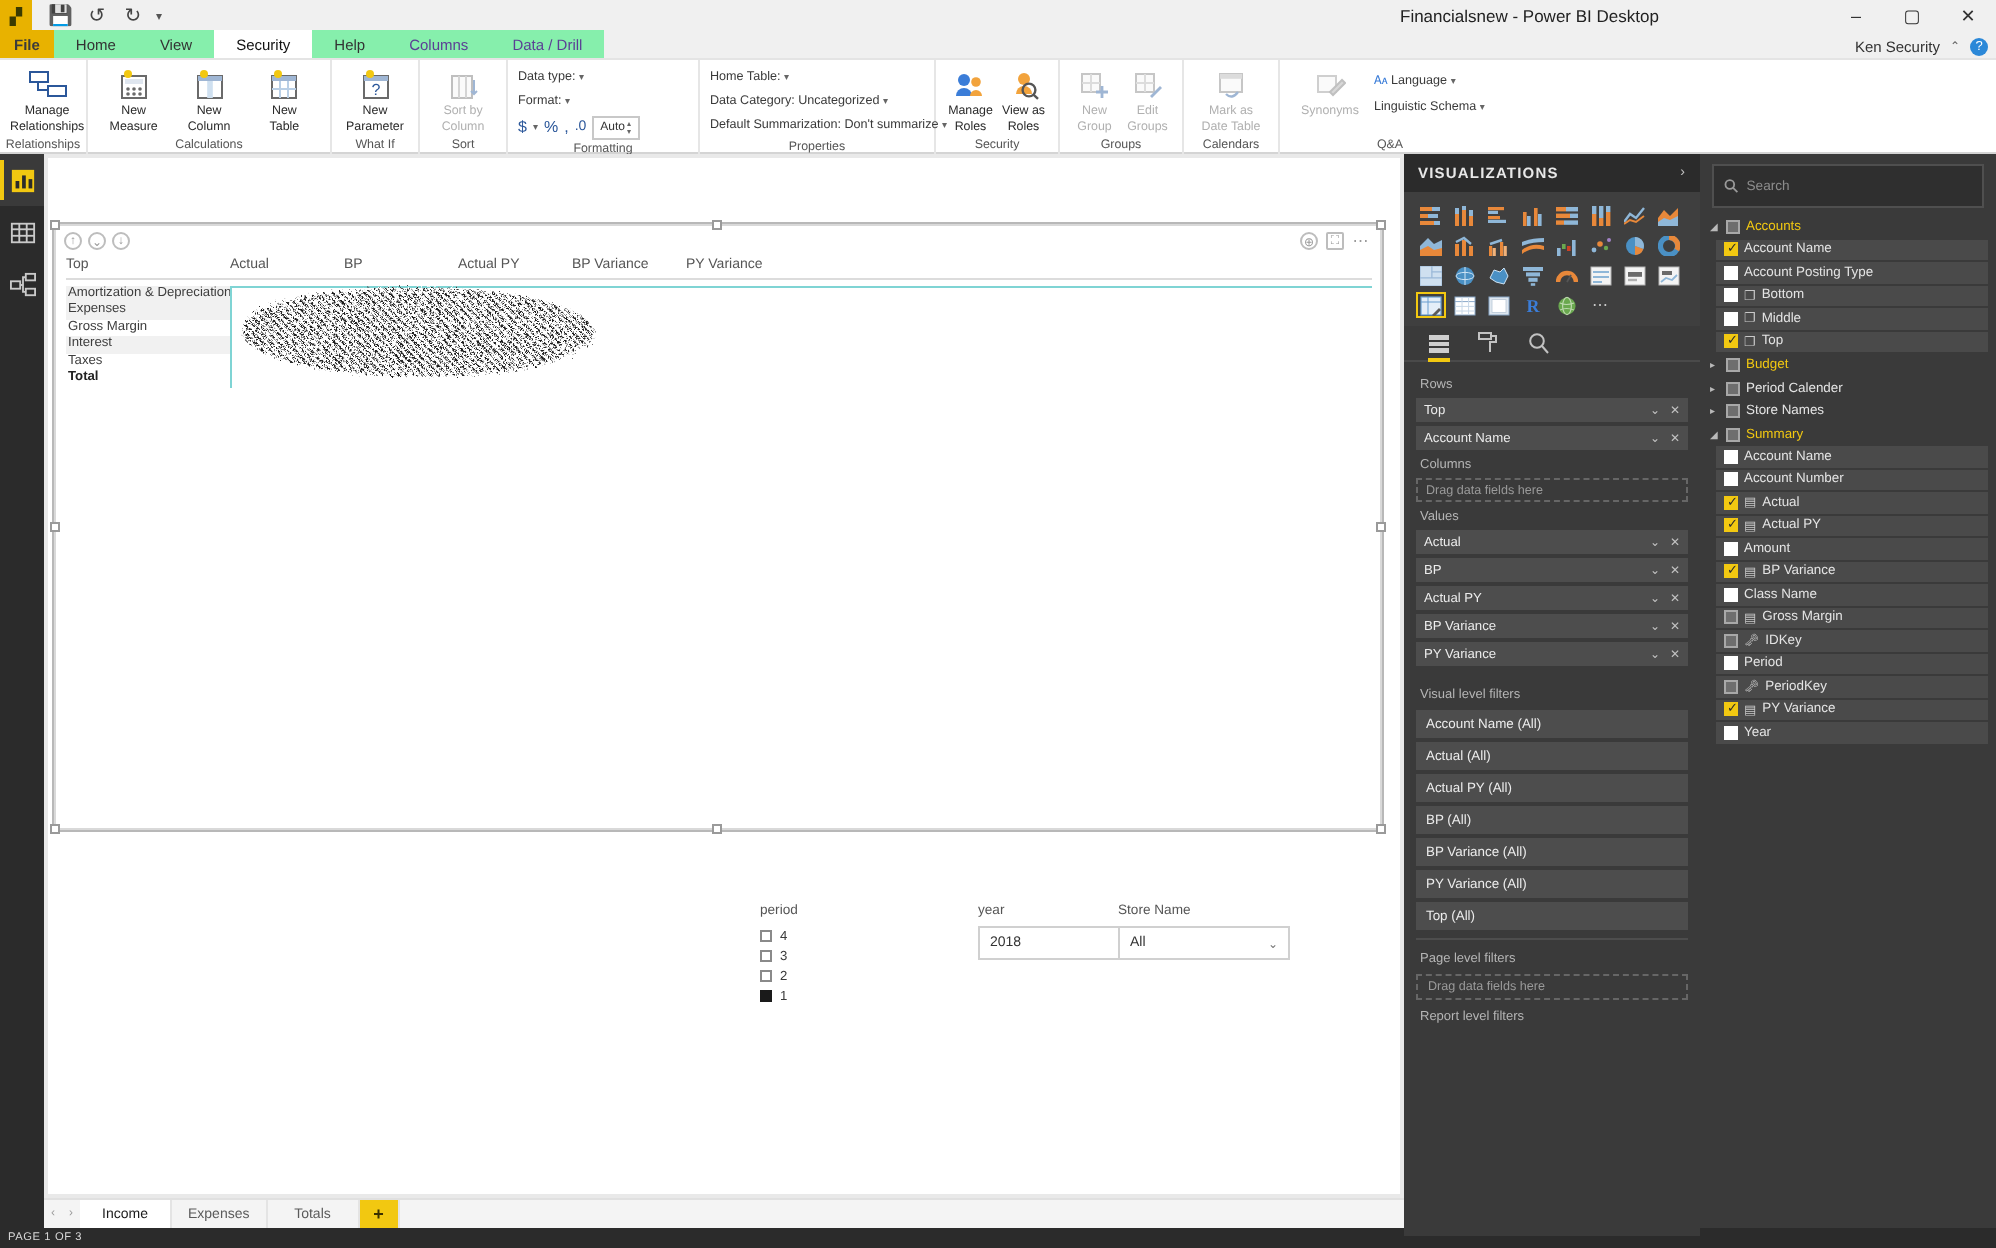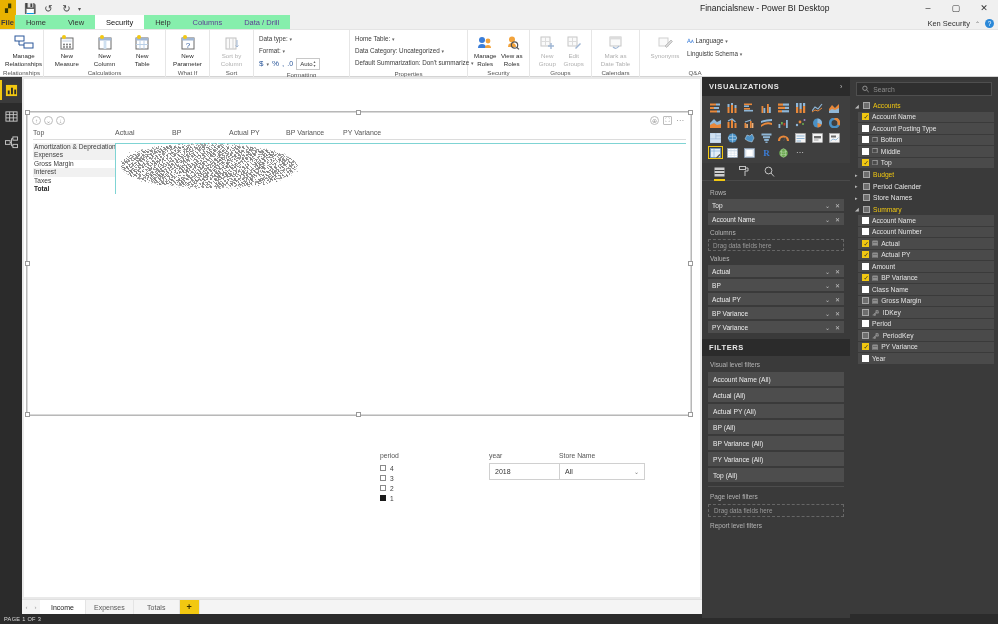--- a/index.html
+++ b/index.html
@@ -44,21 +44,21 @@
   
   .ribbon-tabs {
     position: absolute; top: 16px; left: 0; width: 998px; height: 14px;
     background: #f0f0f0; display: flex; align-items: flex-end;
     border-bottom: 1px solid #e4e4e4;
   }
   .rtab {
     height: 14px; padding: 0 11px; font-size: 7.5px; color: #333;
     display: flex; align-items: center; background: #86efac;
   }
-  .rtab.file { background: #e8b200; color: #3b3b3b; font-weight: bold; padding: 0 1px; }
+  .rtab.file { background: #e8b200; color: #3b3b3b; font-weight: bold; padding: 0 7px; }
   .rtab.active { background: #ffffff; color: #111; }
   .rtab.contextual { color: #5b3f94; }
   .ribbon-user {
     position: absolute; right: 4px; top: 16px; height: 14px;
     display: flex; align-items: center; gap: 5px; font-size: 7.5px; color: #333;
   }
   .help-dot {
     width: 9px; height: 9px; border-radius: 50%; background: #2b88d8;
     color: #fff; font-size: 6.5px; display: flex; align-items: center;
     justify-content: center;
@@ -279,21 +279,21 @@
     padding-left: 5px;
   }
   .filt-divider { height: 1px; background: #4d4d4d; margin: 4px 6px; }
 
   
   .fieldspane {
     position: absolute; top: 77px; right: 0; width: 148px; bottom: 10px;
     background: #3a3a3a;
   }
   .searchbox {
-    margin: 5px 6px 4px 6px; height: 14px; background: #2f2f2f;
+    margin: 5px 6px 4px 6px; height: 22px; background: #2f2f2f;
     border: 1px solid #4f4f4f; display: flex; align-items: center;
     gap: 4px; padding: 0 5px;
   }
   .searchbox input {
     background: transparent; border: none; outline: none; color: #cfcfcf;
     font-size: 6.8px; font-family: "Liberation Sans", sans-serif; width: 100%;
   }
   .searchbox input::placeholder { color: #8d8d8d; }
   .tree { padding: 0 0 0 0; }
   .trow {
@@ -1058,23 +1058,20 @@
     <div class="well-chip">
       <span>PY Variance</span>
       <span class="chip-actions">
           <span>⌄</span>
           <span>✕</span>
         </span>
     </div>
   </div>
 
   <div class="filters">
-    <div class="pane-head">
-      <span>FILTERS</span>
-    </div>
     <div class="filt-sect">Visual level filters</div>
     <div class="filt-chip">Account Name (All)</div>
     <div class="filt-chip">Actual  (All)</div>
     <div class="filt-chip">Actual PY  (All)</div>
     <div class="filt-chip">BP (All)</div>
     <div class="filt-chip">BP Variance (All)</div>
     <div class="filt-chip">PY Variance (All)</div>
     <div class="filt-chip">Top  (All)</div>
     <div class="filt-divider"></div>
     <div class="filt-sect" style="padding-top:2px;">Page level filters</div>

